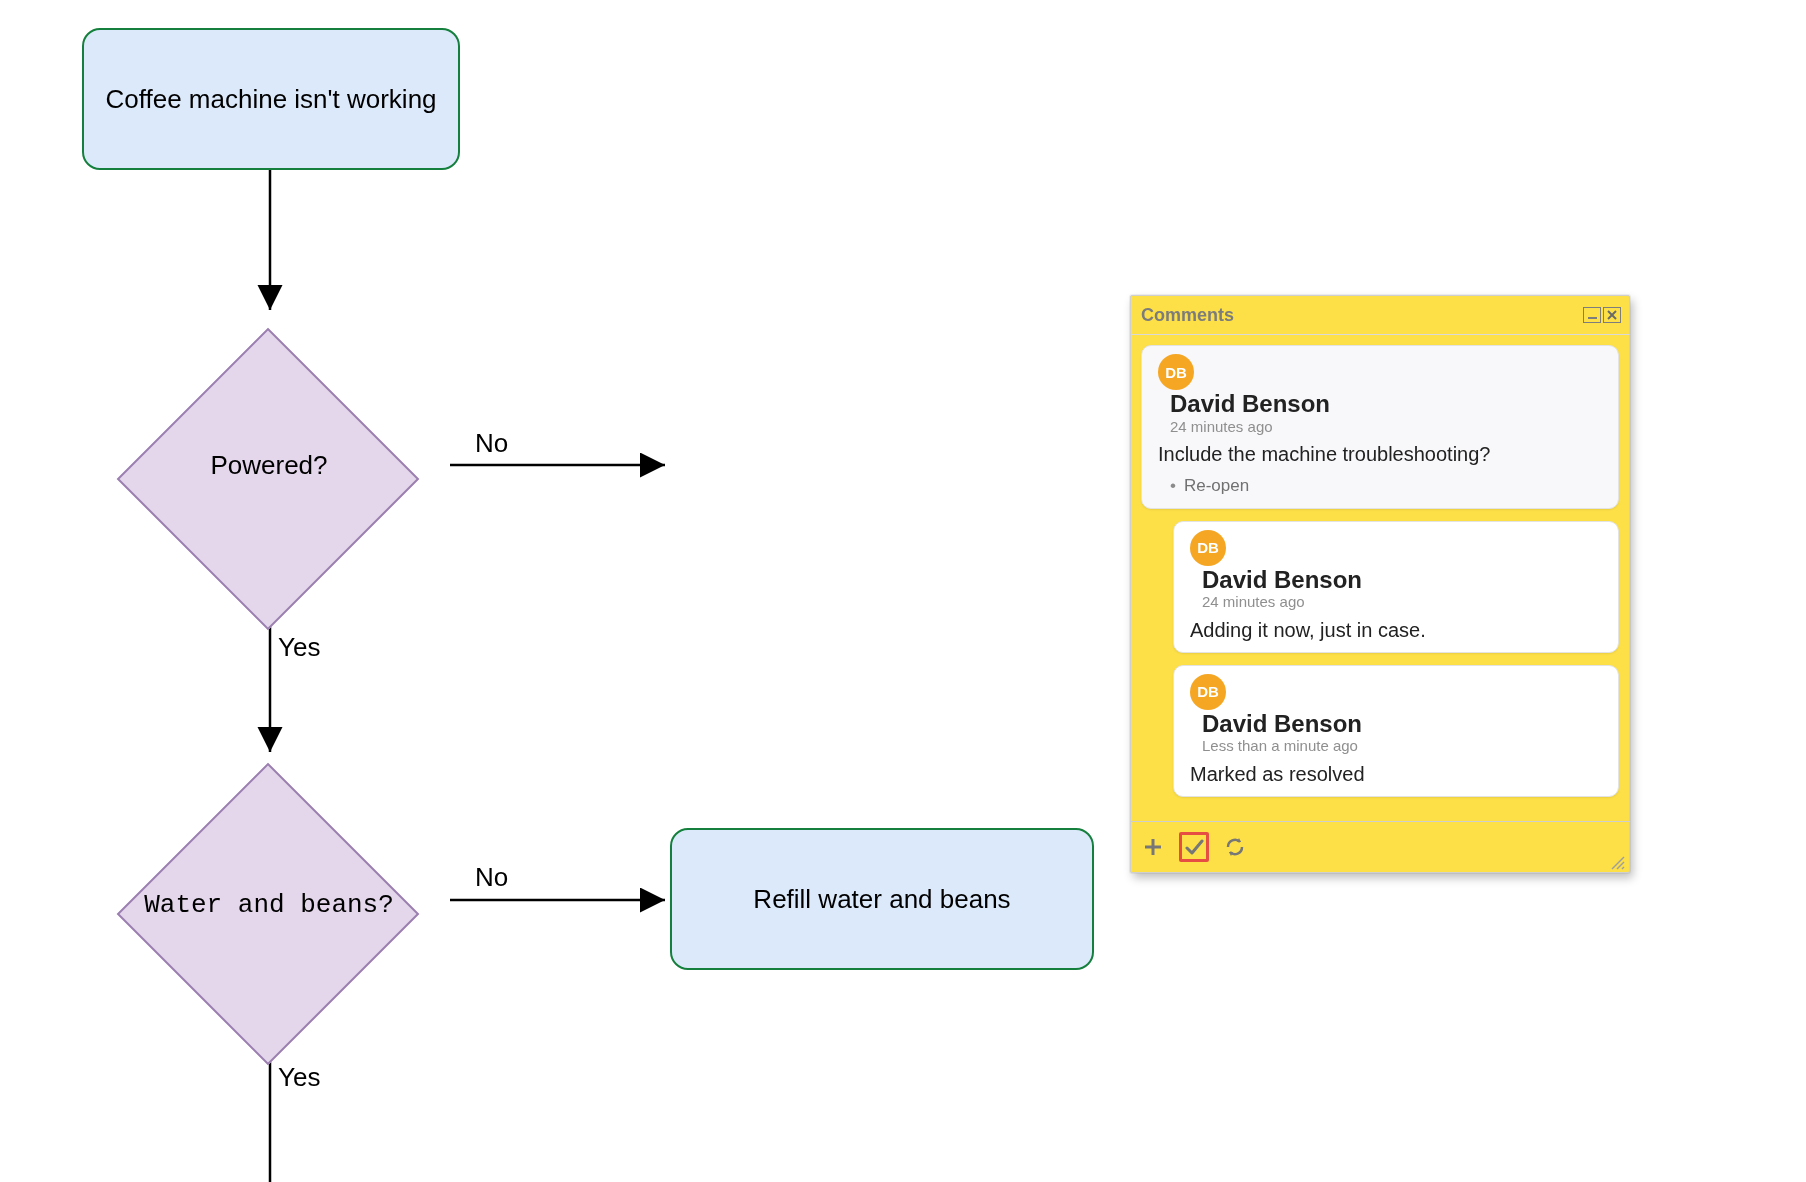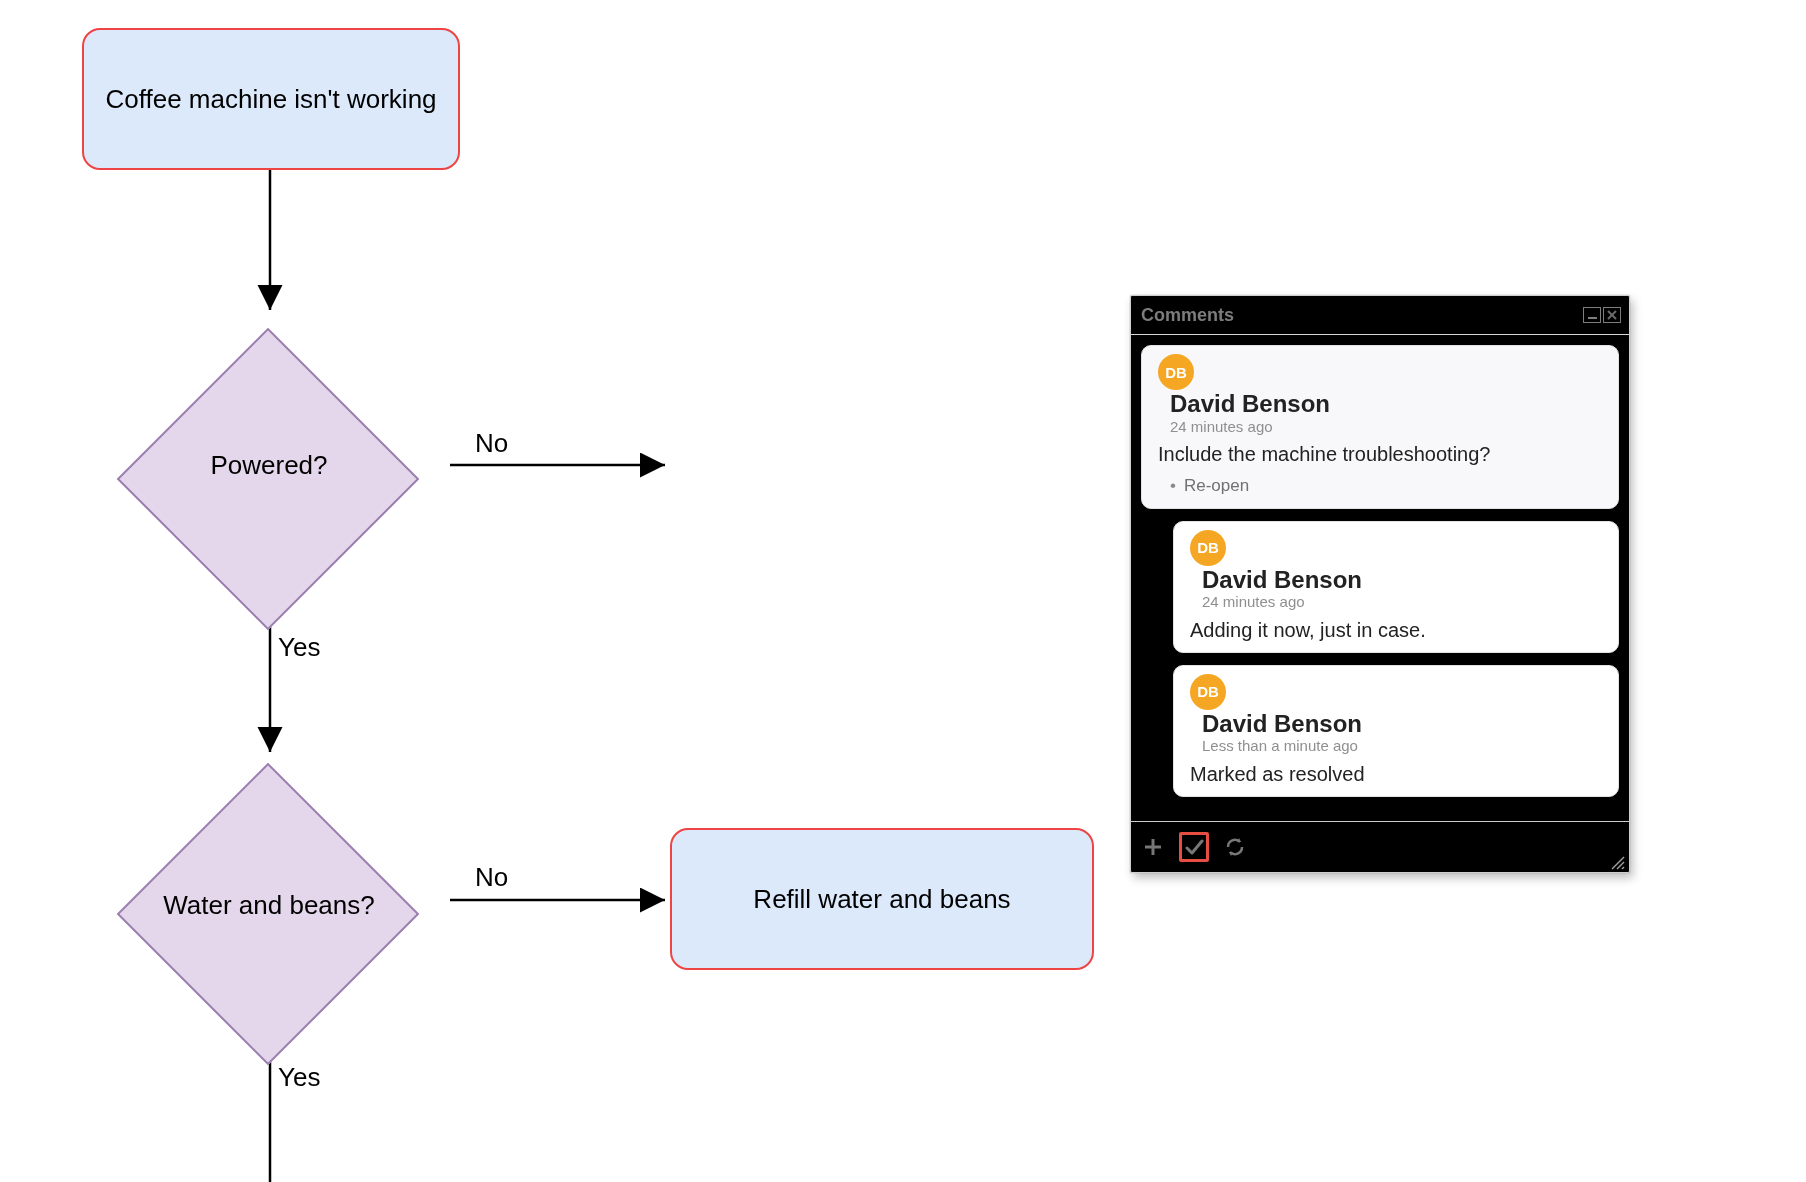--- a/index.html
+++ b/index.html
@@ -16,21 +16,21 @@
   .canvas {
     position: absolute;
     left: 0;
     top: 0;
     width: 1806px;
     height: 1182px;
   }
   .node-rect {
     position: absolute;
     border-radius: 18px;
-    border: 2px solid #ef4444;
+    border: 2px solid #15803d;
     background: #dbe9fa;
     display: flex;
     align-items: center;
     justify-content: center;
     text-align: center;
     box-sizing: border-box;
     padding: 10px 20px;
     font-size: 26px;
     color: #000;
   }
@@ -74,21 +74,21 @@
     width: 1806px;
     height: 1182px;
     pointer-events: none;
   }
   
   .comments-panel {
     position: absolute;
     left: 1130px;
     top: 295px;
     width: 500px;
-    background: #000000;
+    background: #fde047;
     border: 1px solid #cfcfcf;
     box-shadow: 3px 5px 10px rgba(0,0,0,0.25), 0 0 0 1px rgba(0,0,0,0.05);
     border-radius: 2px;
     box-sizing: border-box;
   }
   .comments-header {
     display: flex;
     align-items: center;
     justify-content: space-between;
     padding: 4px 8px 4px 10px;
@@ -249,21 +249,21 @@
   <div class="node-diamond" style="left:88px; top:315px; width:362px; height:300px;">
     <div style="position:absolute; left:73px; top:57px; width:214px; height:214px;">
       <div class="diamond-shape"></div>
     </div>
     <div class="diamond-label">
       <span>Powered?</span>
     </div>
   </div>
 
 
-  <div class="node-diamond" style="left:88px; top:755px; width:362px; height:300px;">
+  <div class="node-diamond" style="left:88px; top:755px; width:362px; height:300px;font-family:Liberation Mono, monospace;">
     <div style="position:absolute; left:73px; top:52px; width:214px; height:214px;">
       <div class="diamond-shape"></div>
     </div>
     <div class="diamond-label">
       <span>Water and beans?</span>
     </div>
   </div>
 
   <div class="node-rect" style="left:670px; top:828px; width:424px; height:142px;">
     <span>Refill water and beans</span>

